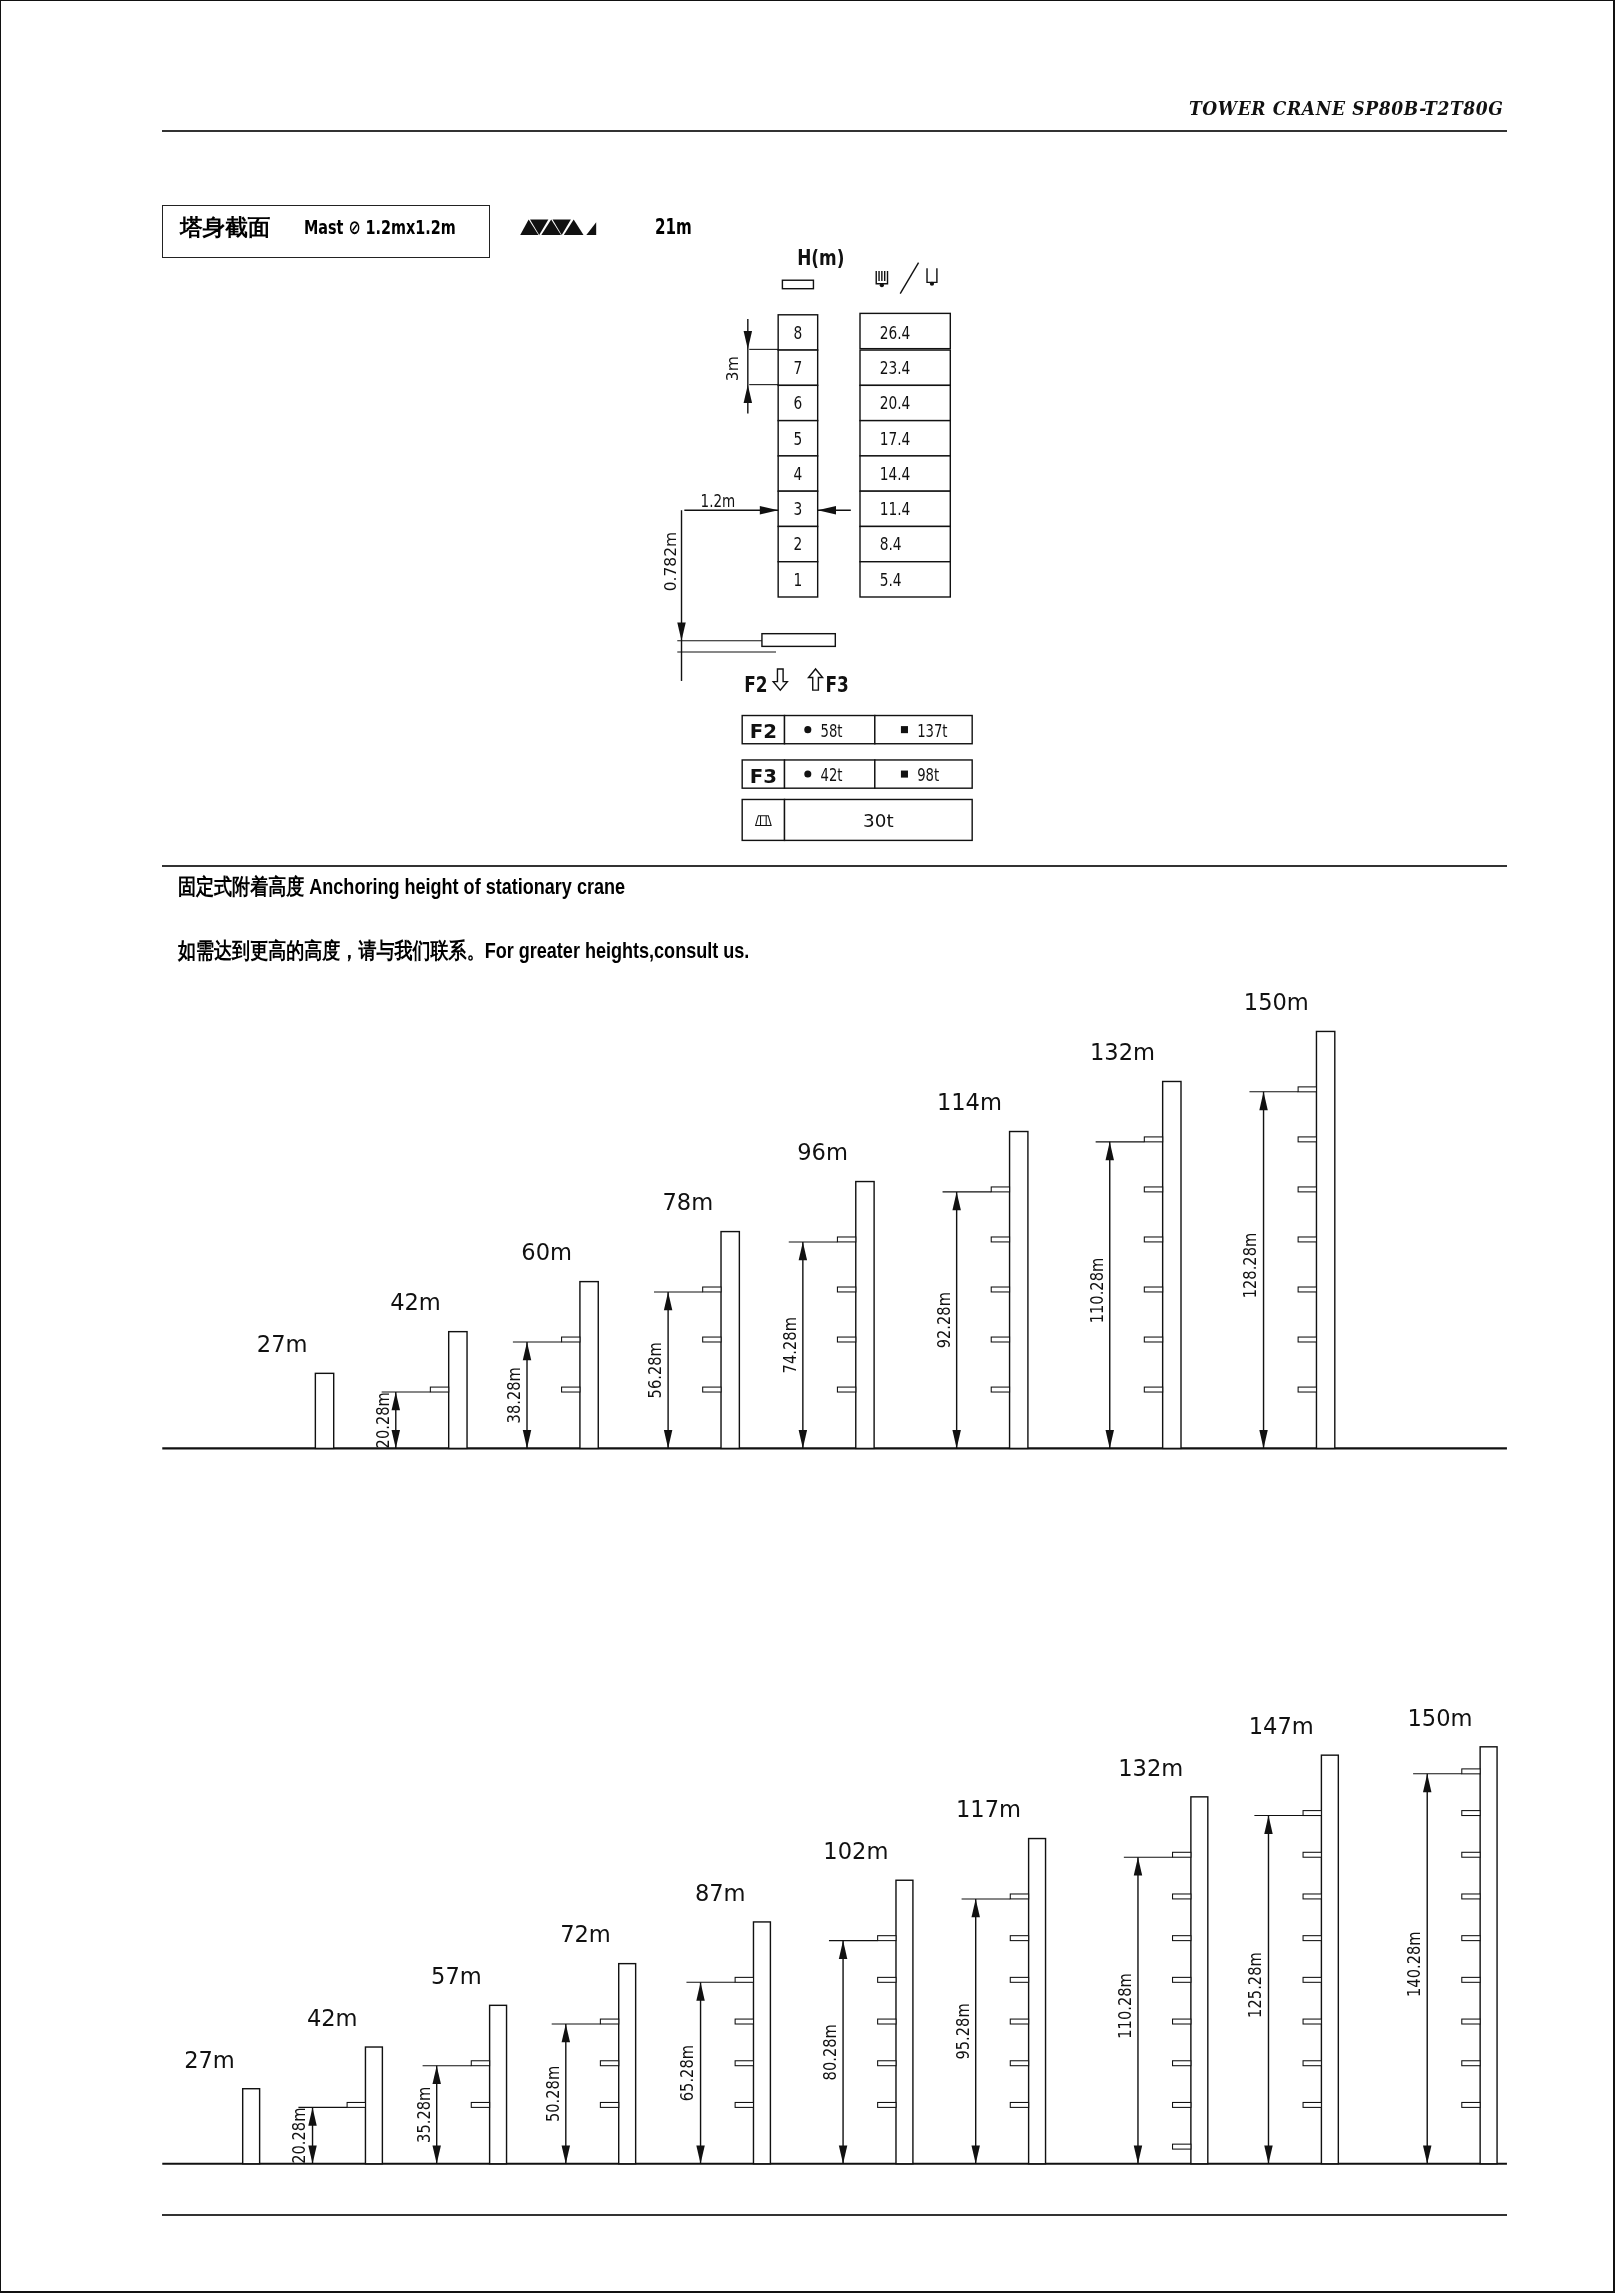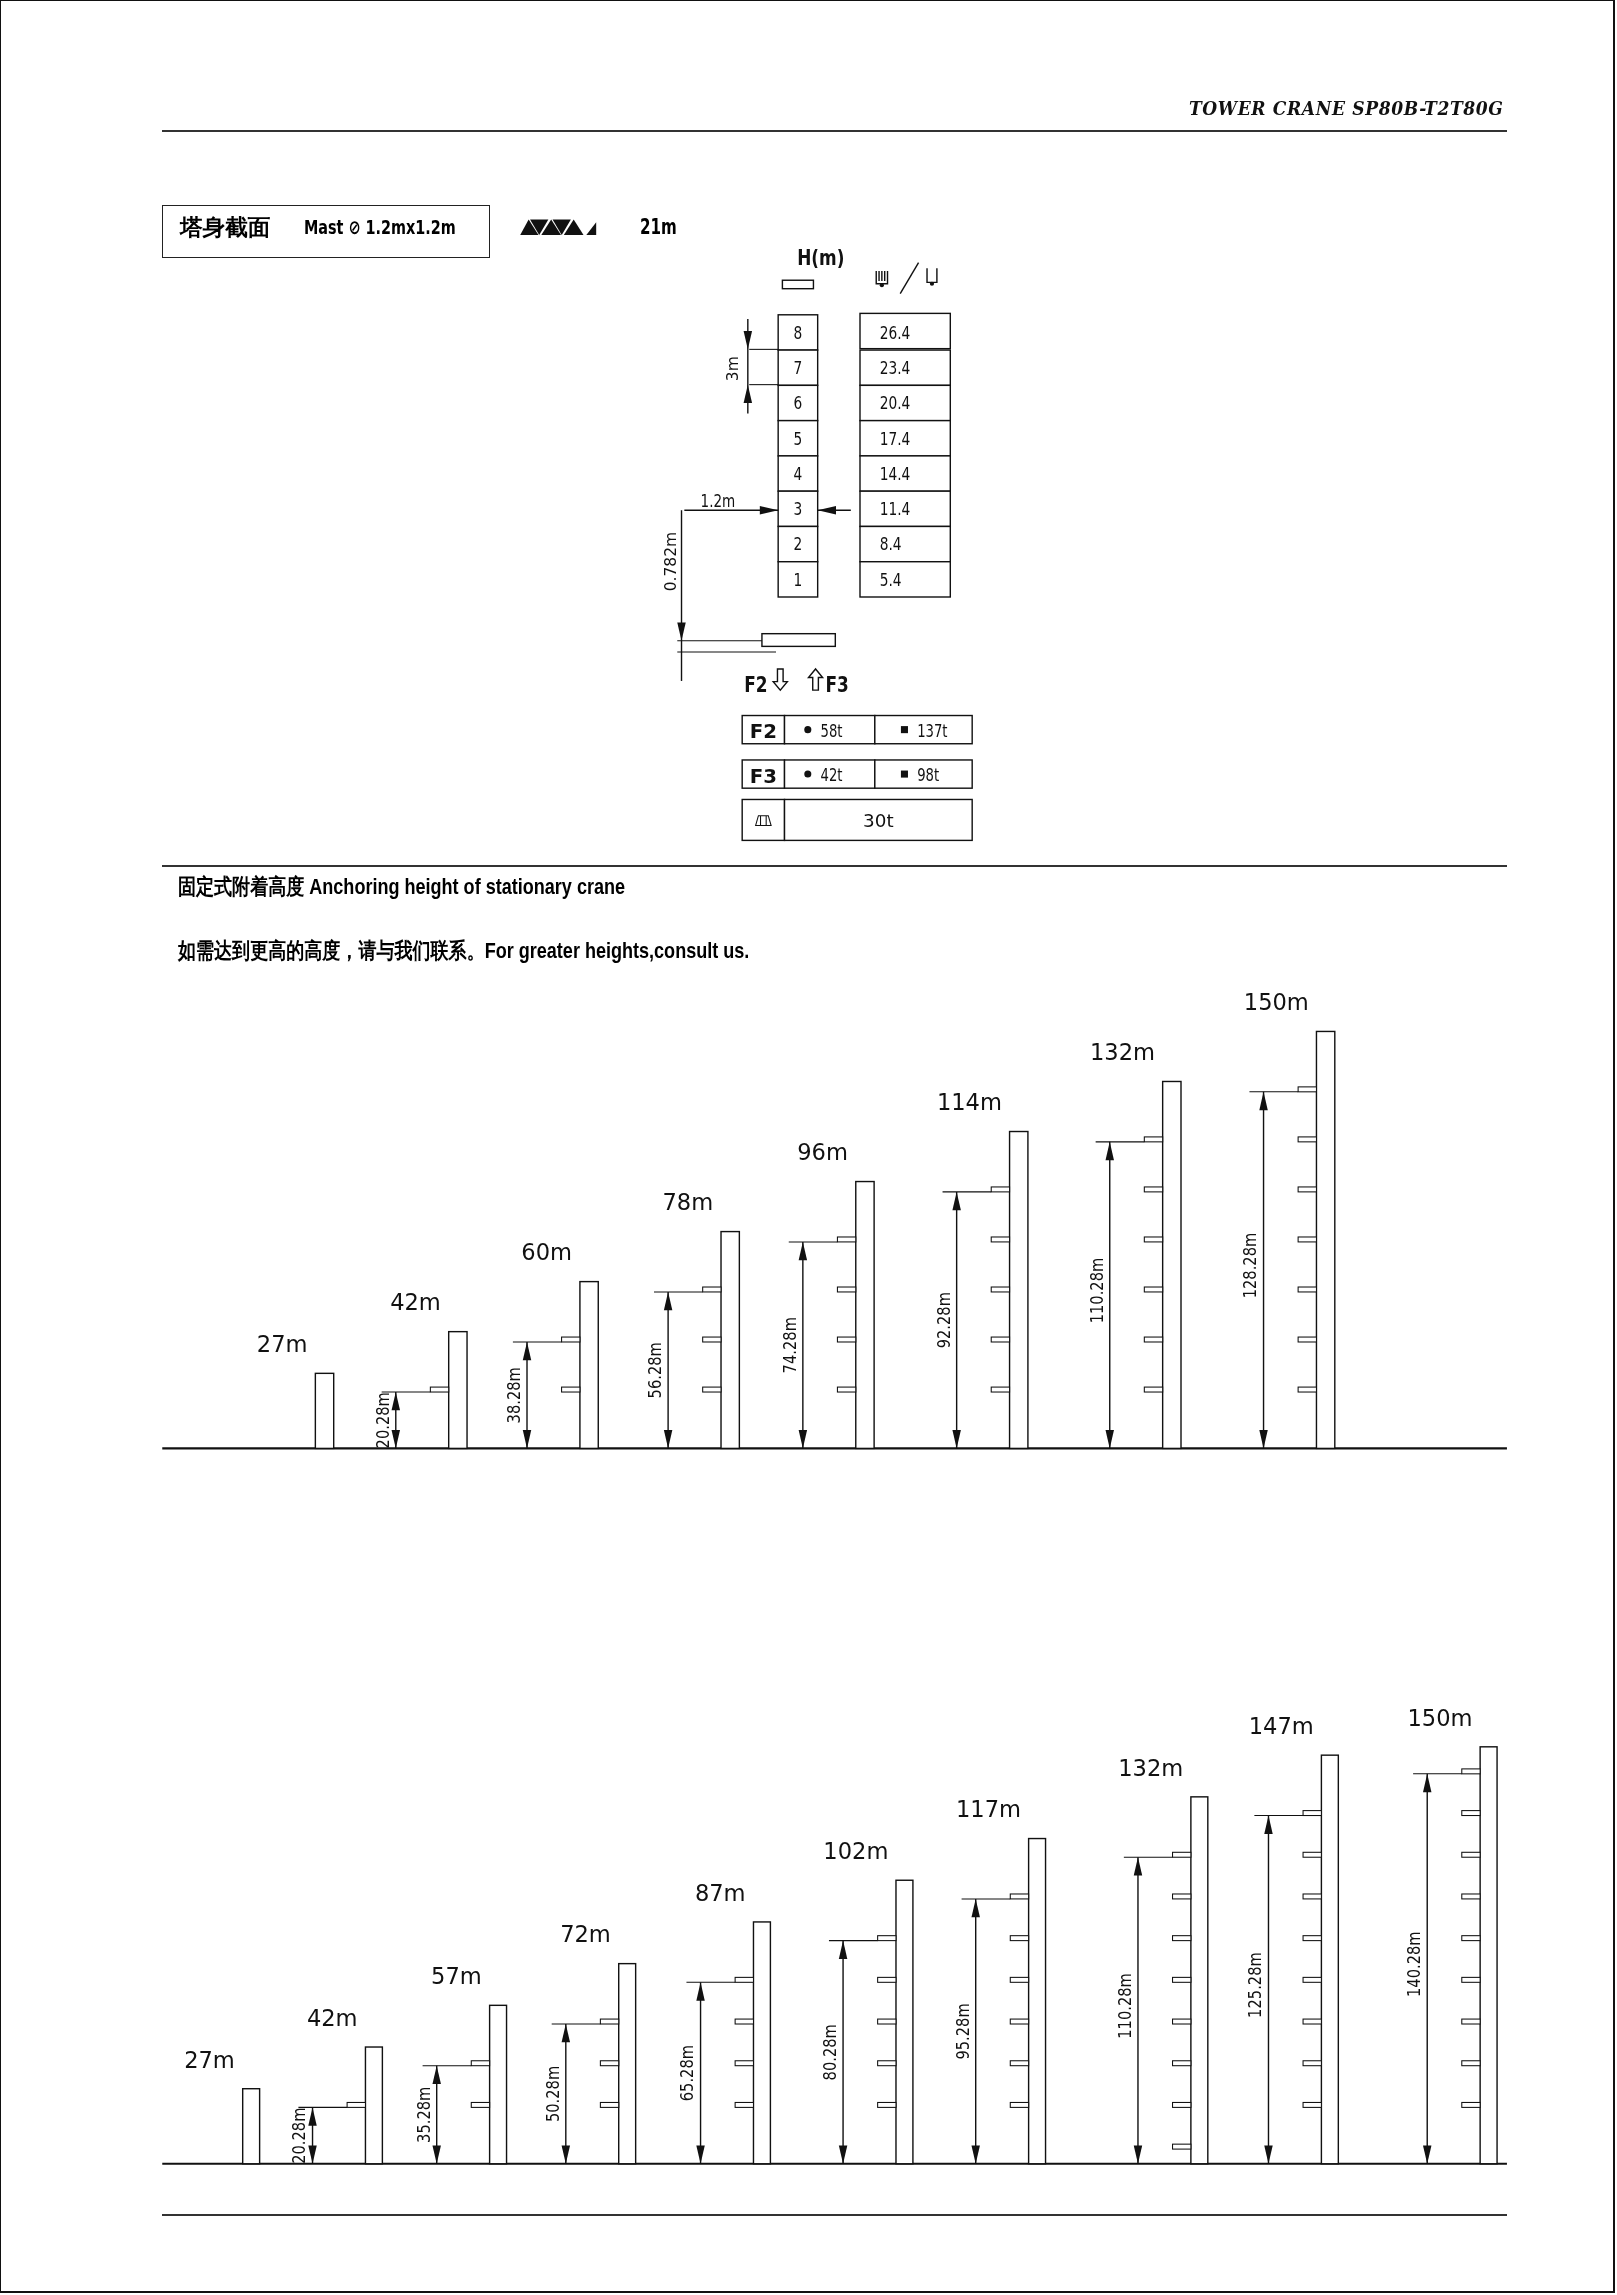--- a/index.html
+++ b/index.html
@@ -3,21 +3,21 @@
 <meta charset="utf-8">
 <style>
   html,body{margin:0;padding:0;background:#fff;}
   body{width:1617px;height:2295px;position:relative;overflow:hidden;font-family:"DejaVu Sans Condensed","DejaVu Sans",sans-serif;}
   .page{position:absolute;left:0;top:0;width:1615px;height:2293px;border:1.4px solid #111;border-right-width:2.1px;border-bottom-width:2.1px;box-sizing:border-box;}
   .hdr-title{position:absolute;right:113px;top:97px;font-family:"DejaVu Serif",serif;font-style:italic;font-weight:bold;font-size:19px;color:#111;letter-spacing:0.7px;transform:scaleX(0.9);transform-origin:right;}
   .rule{position:absolute;left:162px;width:1345px;height:2.1px;background:#333;}
   .mast-box{position:absolute;left:162px;top:205px;width:328px;height:53px;border:1.4px solid #222;box-sizing:border-box;}
   .mast-cn{position:absolute;left:17px;top:6px;font-size:22.6px;font-weight:bold;font-family:"DejaVu Sans",sans-serif;}
   .mast-en{position:absolute;left:141px;top:8.5px;font-size:20px;font-weight:bold;transform:scaleX(0.8);transform-origin:left;white-space:nowrap;}
-  .jib{position:absolute;left:520px;top:215px;display:flex;align-items:center;gap:7px;}
+  .jib{position:absolute;left:520px;top:215px;display:flex;align-items:center;gap:22px;}
   .jib-text{font-size:21px;font-weight:bold;transform:scaleX(0.8);transform-origin:left;}
   .sec-title{position:absolute;left:178px;font-weight:bold;font-size:22px;white-space:nowrap;transform:scaleX(0.82);transform-origin:left;font-family:"Liberation Sans",sans-serif;}
   svg text{font-family:"DejaVu Sans",sans-serif;}
 </style>
 </head>
 <body>
 
 <div class="page"></div>
 
 <div class="hdr-title">TOWER CRANE SP80B-T2T80G</div>

